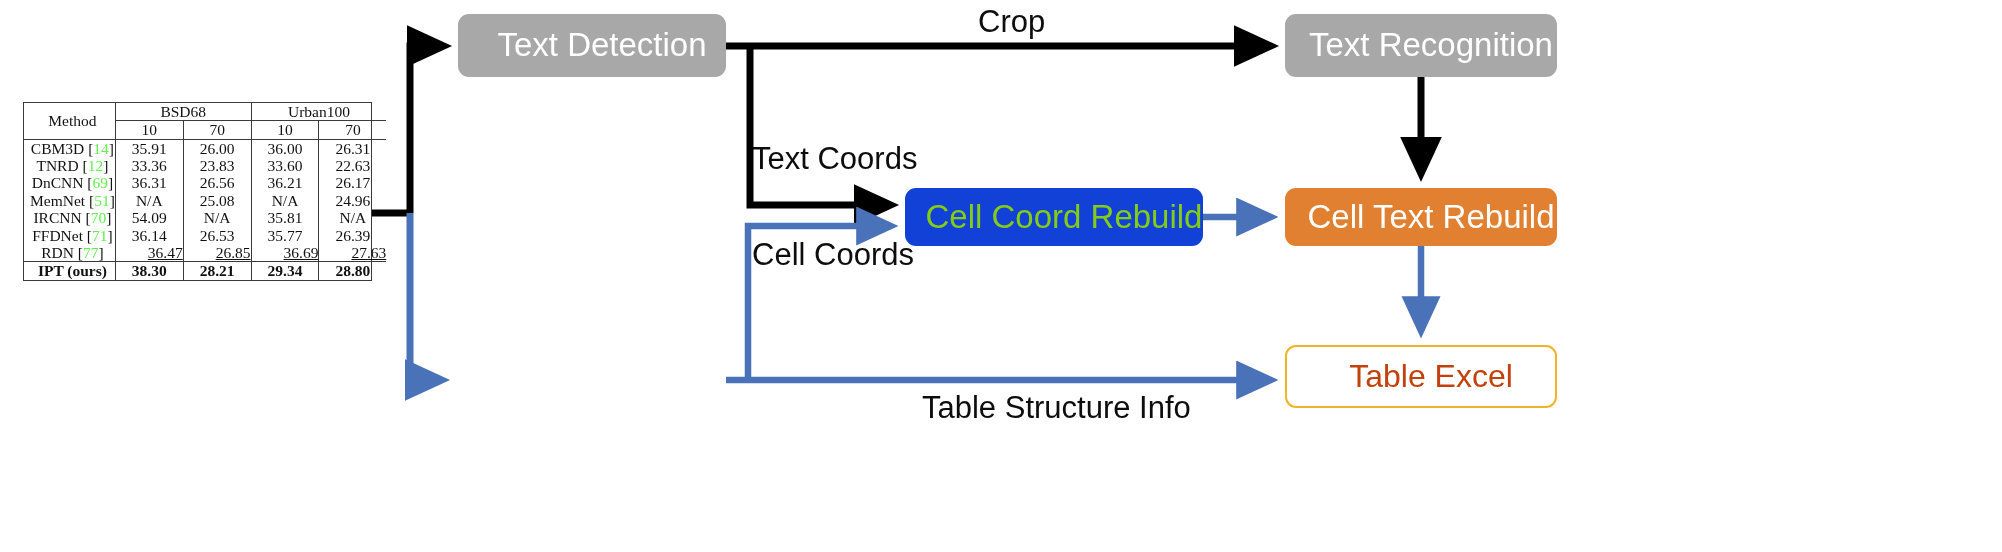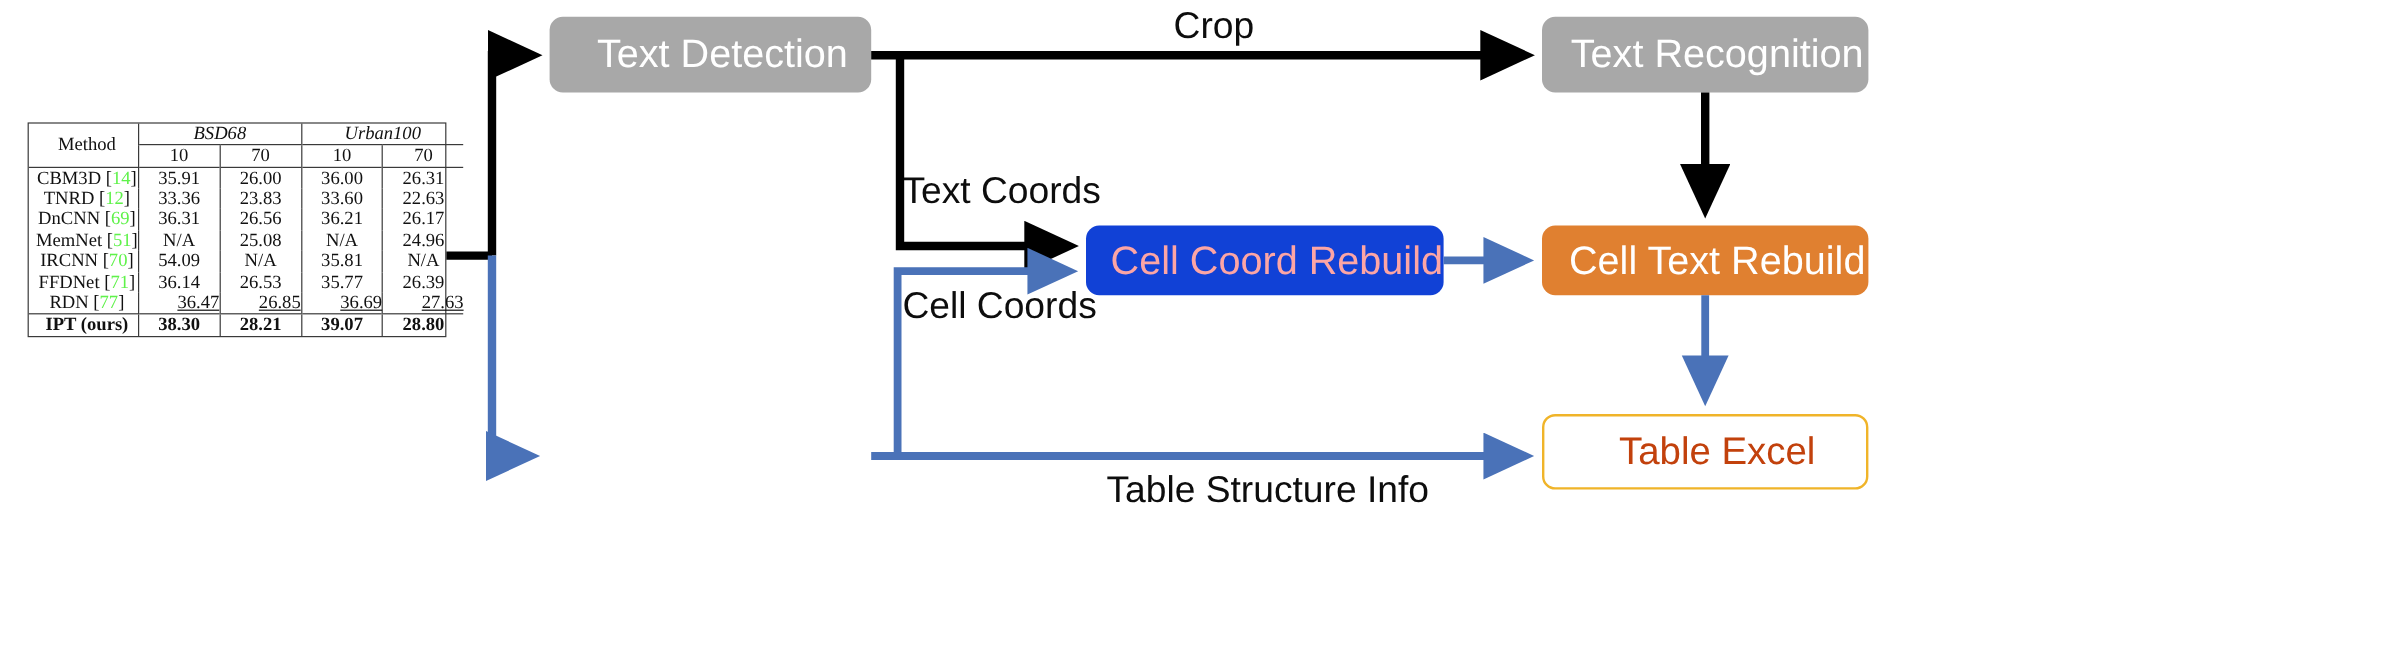--- a/index.html
+++ b/index.html
@@ -10,28 +10,28 @@
   #paper-table{position:absolute;left:23px;top:102px;width:347px;border:1px solid #3a3a3a;background:#fff;}
   #paper-table table{border-collapse:collapse;width:100%;font-family:"Liberation Serif",serif;color:#111;}
   #paper-table td,#paper-table th{font-weight:normal;text-align:center;padding:0;line-height:1.12;font-size:15.5px;}
   .vline{border-left:1px solid #3a3a3a;}
   .hline-top{border-top:1px solid #3a3a3a;}
   .hline-thick{border-top:1.6px solid #3a3a3a;}
   .methodcell{text-align:left;padding-left:6px !important;white-space:nowrap;}
   .cite{color:#5ff24a;}
   .bold{font-weight:bold;}
   .uline{text-decoration:underline;margin-left:32px;}
-  .hgroup{font-size:15.5px;font-style:italic;}
+  .hgroup{font-size:15.5px;}
   .subhdr td{font-size:15.5px;}
 
   
   .box{position:absolute;display:flex;align-items:center;justify-content:center;text-align:center;
        border-radius:11px;box-sizing:border-box;line-height:1.12;padding-left:20px;}
   .box.gray{background:#a8a8a8;color:#ffffff;font-size:33px;}
-  .box.blue{background:#1141d6;color:#fca5a5;font-size:33px;}
+  .box.blue{background:#1141d6;color:#84cc16;font-size:33px;}
   .box.orange{background:#e08030;color:#ffffff;font-size:33px;align-items:center;}
   .box.hollow{background:#ffffff;color:#c2410c;font-size:32px;border:2.5px solid #f0b429;}
 
   #box-text-detection{left:458px;top:14px;width:268px;height:63px;}
   #box-text-recognition{left:1285px;top:14px;width:272px;height:63px;}
   #box-cell-coord{left:905px;top:188px;width:298px;height:58px;}
   #box-cell-text{left:1285px;top:188px;width:272px;height:58px;}
   #box-table-struct{left:458px;top:341px;width:268px;height:77px;border-radius:14px;}
   #box-table-excel{left:1285px;top:345px;width:272px;height:63px;}
 
@@ -112,21 +112,21 @@
             <td class="methodcell"><span>RDN</span> [<span class="cite">77</span>]</td>
             <td class="vline"><span class="uline">36.47</span></td>
             <td class="vline"><span class="uline">26.85</span></td>
             <td class="vline"><span class="uline">36.69</span></td>
             <td class="vline"><span class="uline">27.63</span></td>
           </tr>
           <tr>
             <td class="methodcell hline-thick"><span class="bold">IPT (ours)</span></td>
             <td class="vline hline-thick"><span class="bold">38.30</span></td>
             <td class="vline hline-thick"><span class="bold">28.21</span></td>
-            <td class="vline hline-thick"><span class="bold">39.07</span></td>
+            <td class="vline hline-thick"><span class="bold">29.34</span></td>
             <td class="vline hline-thick"><span class="bold">28.80</span></td>
           </tr>
         </tbody>
     </table>
   </div>
 
   <div class="box gray" id="box-text-detection">
     <span>Text Detection</span>
   </div>
 

